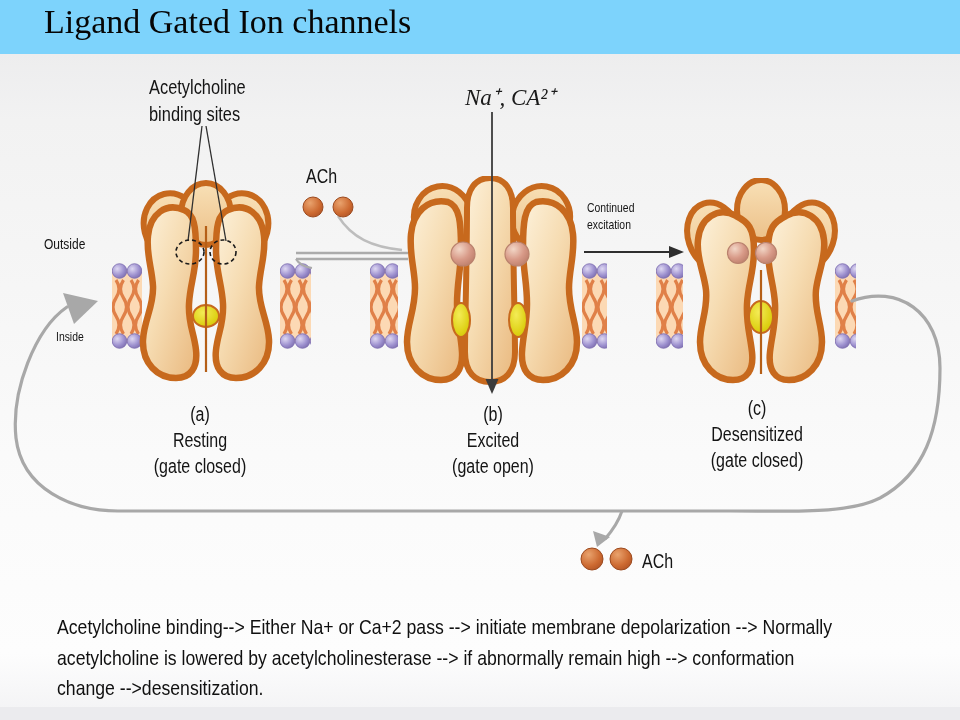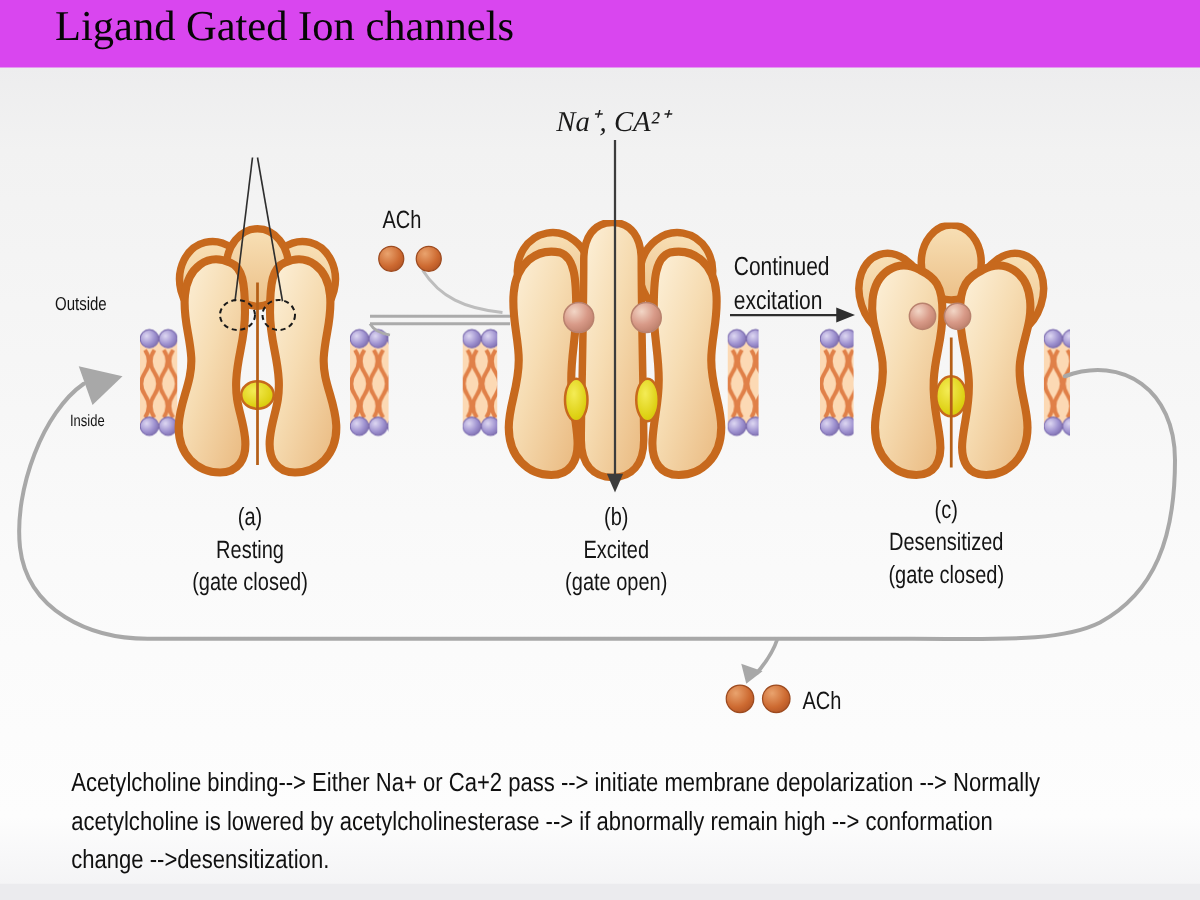--- a/index.html
+++ b/index.html
@@ -1,28 +1,28 @@
 <!DOCTYPE html>
 <html><head>
 <meta charset="utf-8">
 <style>
   html,body{margin:0;padding:0;background:#ffffff;}
-  .stage{position:relative;width:960px;height:720px;background:#d946ef;overflow:hidden;
+  .stage{position:relative;width:960px;height:720px;background:#7dd3fc;overflow:hidden;
          font-family:"Liberation Sans",sans-serif;}
   .title{position:absolute;left:44px;top:3px;font-family:"Liberation Serif",serif;
          font-size:34px;color:#060606;white-space:nowrap;}
   .panel{position:absolute;left:0;top:54px;width:960px;height:666px;
          background:linear-gradient(180deg,#ededee 0%,#f2f2f2 10%,#f6f6f6 35%,#fafafa 60%,#fdfdfd 90%,#f2f2f4 100%);}
   .footer-strip{position:absolute;left:0;top:707px;width:960px;height:13px;background:#ebebee;}
   .abs{position:absolute;}
   .lbl{position:absolute;color:#141414;line-height:1.3;}
   .cx{transform:scaleX(0.8);transform-origin:0 0;display:block;white-space:nowrap;}
   .cxc{transform:scaleX(0.8);transform-origin:50% 0;}
   .caption{position:absolute;width:200px;text-align:center;font-size:20px;color:#141414;line-height:26px;}
-  .ions{position:absolute;left:445px;top:80px;width:130px;
+  .ions{position:absolute;left:445px;top:80px;width:130px;text-align:center;
         font-family:"Liberation Serif",serif;font-style:italic;font-size:23px;color:#1a1a1a;}
   .summary{position:absolute;left:57px;top:612px;width:1010px;font-size:21px;line-height:30.5px;
            color:#101010;transform:scaleX(0.84);transform-origin:0 0;}
   .mem{position:absolute;top:262px;height:88px;}
   svg{display:block;}
 </style>
 </head>
 <body>
 
 <div class="stage">
@@ -168,28 +168,32 @@
       <ellipse cx="223" cy="252" rx="13" ry="12" fill="none" stroke="#1a1a1a" stroke-width="1.6" stroke-dasharray="4 3"></ellipse>
 
       <circle cx="313" cy="207" r="10" fill="url(#achG)" stroke="#9c4a1f" stroke-width="1"></circle>
       <circle cx="343" cy="207" r="10" fill="url(#achG)" stroke="#9c4a1f" stroke-width="1"></circle>
 
       <circle cx="592" cy="559" r="11" fill="url(#achG)" stroke="#9c4a1f" stroke-width="1"></circle>
       <circle cx="621" cy="559" r="11" fill="url(#achG)" stroke="#9c4a1f" stroke-width="1"></circle>
     </svg>
   </div>
 
+  <div class="lbl" style="left:149px;top:74px;font-size:20.5px">
+    <span class="cx">Acetylcholine</span>
+    <span class="cx">binding sites</span>
+  </div>
 
   <div class="ions">Na⁺, CA²⁺</div>
 
   <div class="lbl" style="left:306px;top:163px;font-size:20px">
     <span class="cx">ACh</span>
   </div>
 
-  <div class="lbl" style="left:587px;top:200px;font-size:21px">
+  <div class="lbl" style="left:587px;top:200px;font-size:13px">
     <span class="cx">Continued</span>
     <span class="cx">excitation</span>
   </div>
 
   <div class="lbl" style="left:44px;top:234px;font-size:15px">
     <span class="cx">Outside</span>
   </div>
   <div class="lbl" style="left:56px;top:329px;font-size:13px">
     <span class="cx">Inside</span>
   </div>

